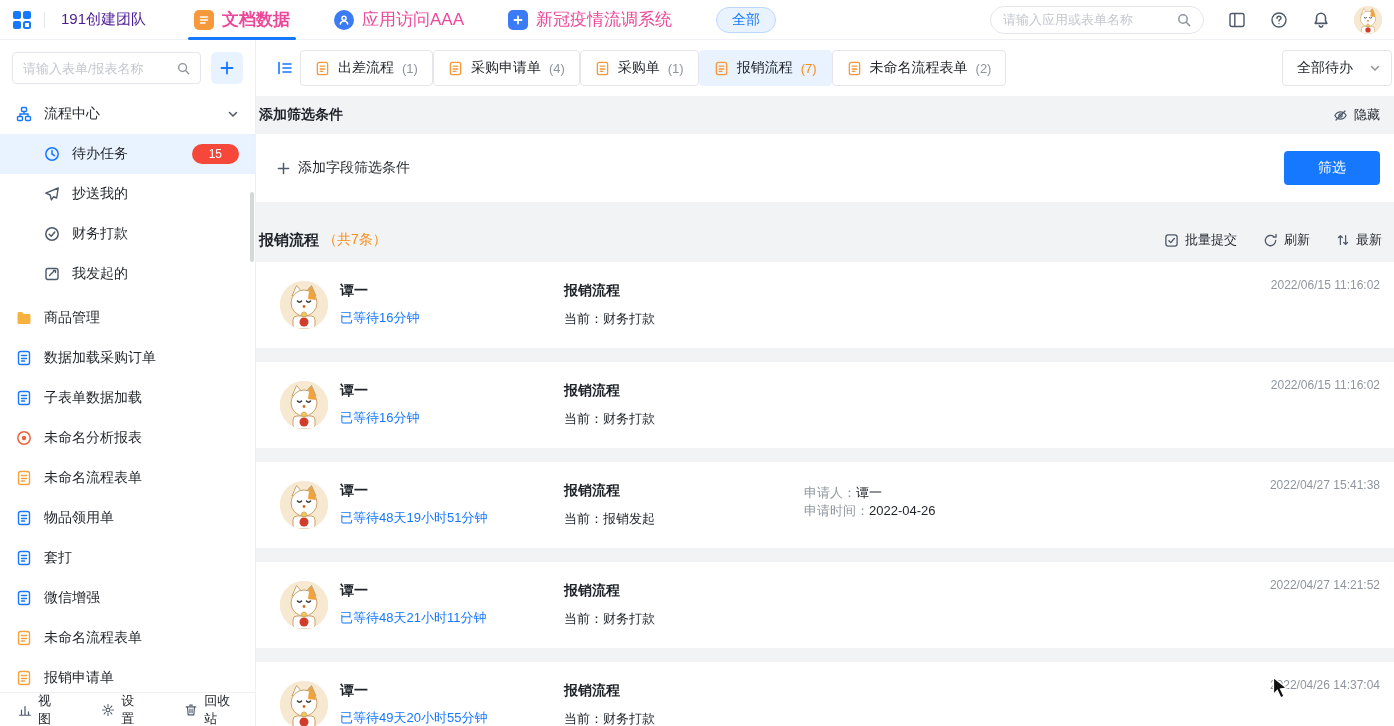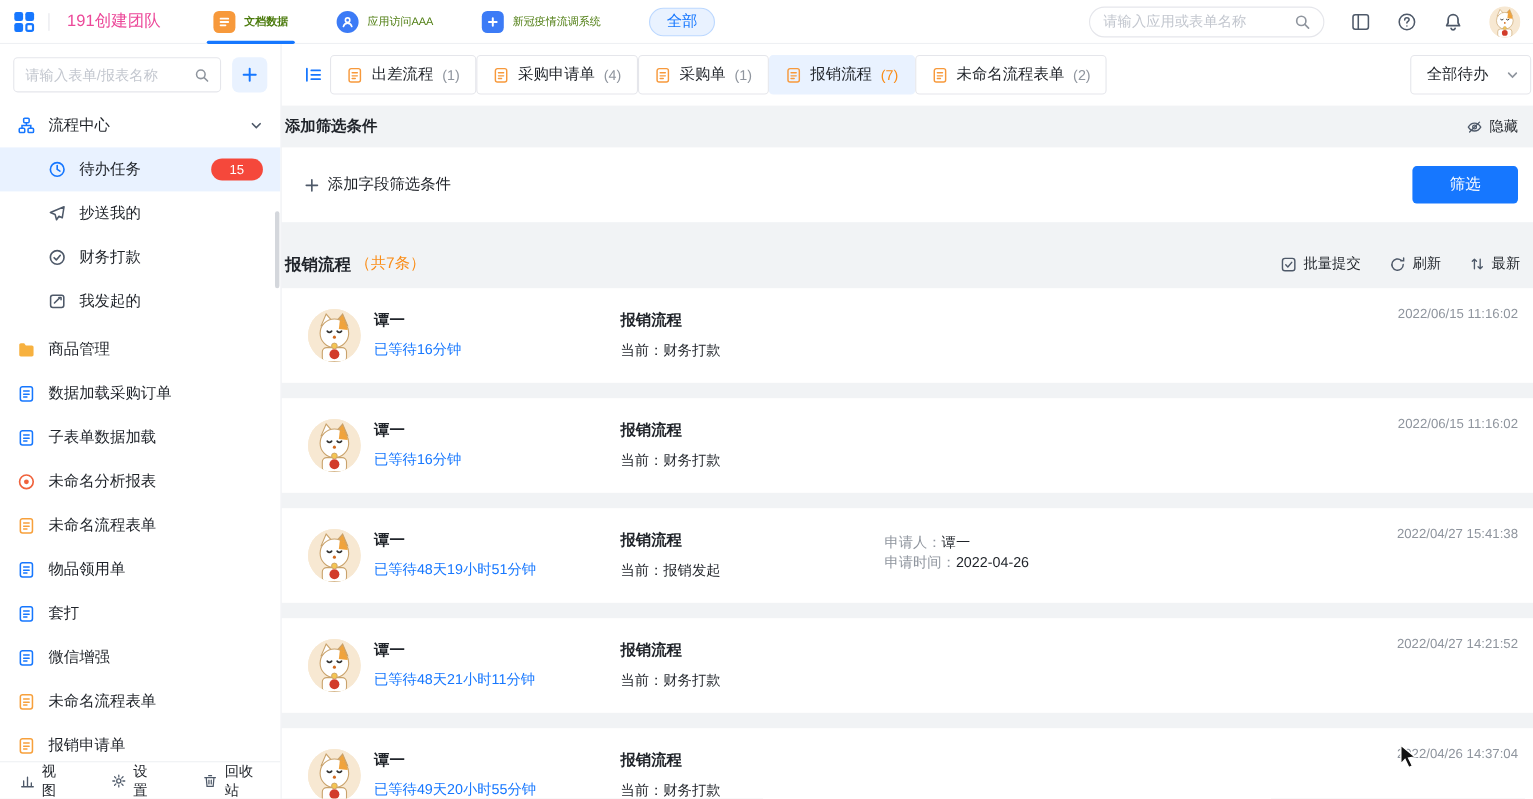--- a/index.html
+++ b/index.html
@@ -7,23 +7,23 @@
     font-family:"Liberation Sans","DejaVu Sans",sans-serif;color:#1f2329}
   .icon{display:inline-flex;align-items:center;justify-content:center;flex:none}
   svg{display:block}
   input{font-family:inherit}
 
   
   .header{position:absolute;top:0;left:0;right:0;height:40px;background:#fff;
     border-bottom:1px solid #eef0f3;display:flex;align-items:center;padding:0 12px;z-index:20}
   .logo{color:#1677ff;margin-right:12px;cursor:pointer}
   .hdr-divider{width:1px;height:16px;background:#e5e6eb;margin-right:16px}
-  .team-name{color:#ec4899;font-size:15px;margin-right:26px;white-space:nowrap;cursor:pointer}
+  .team-name{color:#4c1d95;font-size:15px;margin-right:26px;white-space:nowrap;cursor:pointer}
   .header-tab{position:relative;height:40px;display:flex;align-items:center;gap:8px;
-    padding:0 22px;font-size:10px;color:#4d7c0f;cursor:pointer;white-space:nowrap}
+    padding:0 22px;font-size:17px;color:#ec4899;cursor:pointer;white-space:nowrap}
   .header-tab.active{font-weight:700}
   .tab-underline{position:absolute;left:16px;right:16px;bottom:0;height:3px;background:#1677ff;border-radius:2px}
   .tab-ico{width:20px;height:20px;border-radius:5px;display:flex;align-items:center;justify-content:center;color:#fff}
   .ico-orange{background:#f7993b}
   .ico-blue{background:#3c7bf6}
   .ico-round{border-radius:50%}
   .pill-all{margin-left:22px;background:#e9f2ff;color:#1677ff;border:1px solid #bcd8ff;
     border-radius:999px;font-size:14px;padding:3px 15px;cursor:pointer;white-space:nowrap}
   .hdr-right{margin-left:auto;display:flex;align-items:center;gap:24px}
   .hdr-search{display:flex;align-items:center;width:214px;height:28px;border:1px solid #e5e6eb;

